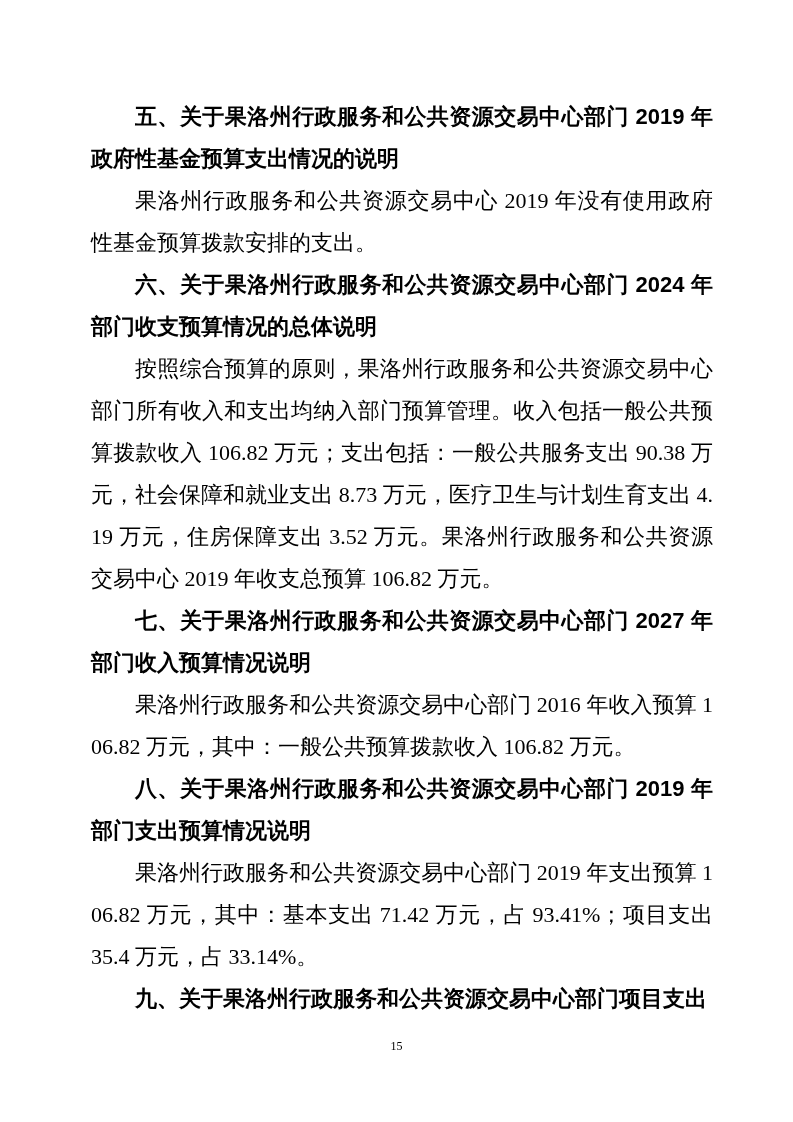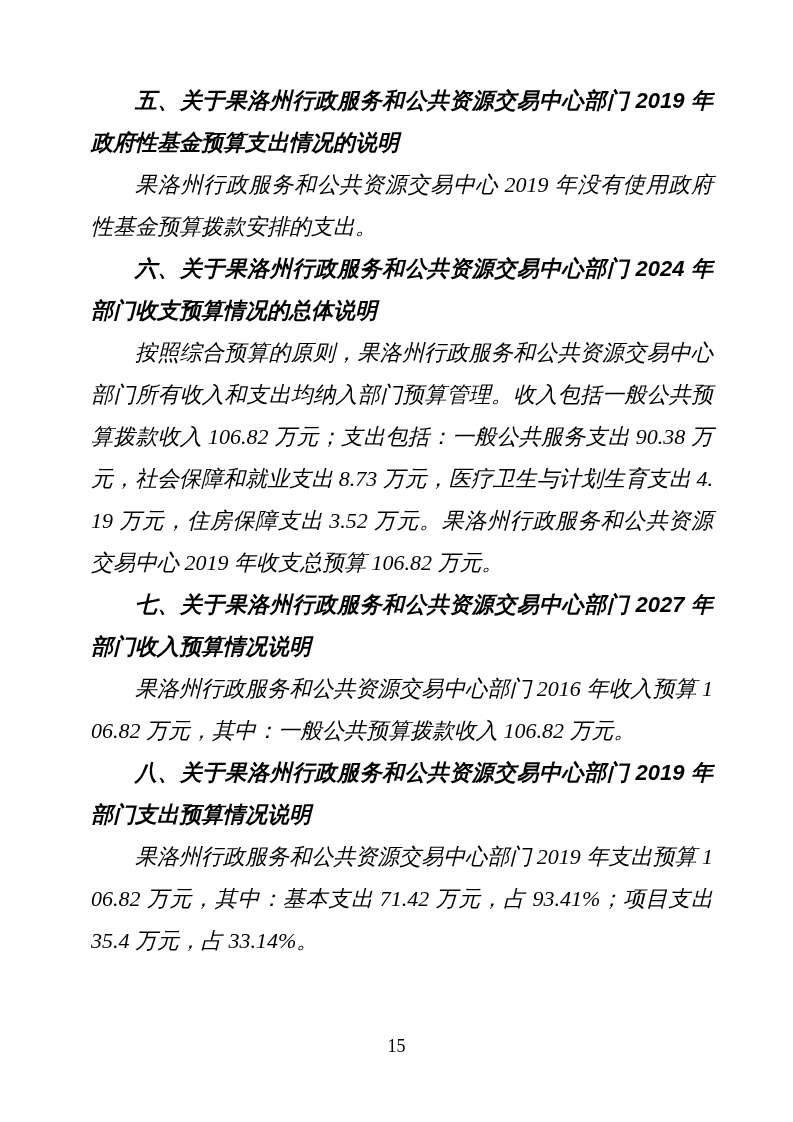--- a/index.html
+++ b/index.html
@@ -12,23 +12,22 @@
     width: 793px;
     height: 1122px;
     background: #ffffff;
     overflow: hidden;
     color: #000000;
     font-family: "Liberation Serif", serif;
   }
   .doc-body {
     position: absolute;
     left: 91px;
-    top: 80px;
+    top: 96px;
     width: 622px;
-    font-style: italic;
   }
   .doc-body p {
     margin: 0;
     padding: 0;
     font-size: 22px;
     line-height: 42px;
     text-align: justify;
     text-indent: 2em;
     word-break: break-all;
   }
@@ -40,33 +39,34 @@
     font-family: "Liberation Sans", sans-serif;
     font-weight: bold;
   }
   .page-number {
     position: absolute;
     left: 0;
     right: 0;
     top: 1036px;
     text-align: center;
     font-family: "Liberation Serif", serif;
-    font-size: 18px;
+    font-size: 12px;
     line-height: 20px;
     color: #000000;
   }
 </style>
 </head>
 <body>
 
 <div class="page">
   <div class="doc-body">
       <p class="heading">五、关于果洛州行政服务和公共资源交易中心部门 2019 年政府性基金预算支出情况的说明</p>
       <p class="paragraph">果洛州行政服务和公共资源交易中心 2019 年没有使用政府性基金预算拨款安排的支出。</p>
       <p class="heading">六、关于果洛州行政服务和公共资源交易中心部门 2024 年部门收支预算情况的总体说明</p>
       <p class="paragraph">按照综合预算的原则，果洛州行政服务和公共资源交易中心部门所有收入和支出均纳入部门预算管理。收入包括一般公共预算拨款收入 106.82 万元；支出包括：一般公共服务支出 90.38 万元，社会保障和就业支出 8.73 万元，医疗卫生与计划生育支出 4.19 万元，住房保障支出 3.52 万元。果洛州行政服务和公共资源交易中心 2019 年收支总预算 106.82 万元。</p>
       <p class="heading">七、关于果洛州行政服务和公共资源交易中心部门 2027 年部门收入预算情况说明</p>
       <p class="paragraph">果洛州行政服务和公共资源交易中心部门 2016 年收入预算 106.82 万元，其中：一般公共预算拨款收入 106.82 万元。</p>
       <p class="heading">八、关于果洛州行政服务和公共资源交易中心部门 2019 年部门支出预算情况说明</p>
       <p class="paragraph">果洛州行政服务和公共资源交易中心部门 2019 年支出预算 106.82 万元，其中：基本支出 71.42 万元，占 93.41%；项目支出 35.4 万元，占 33.14%。</p>
+      <p class="heading">九、关于果洛州行政服务和公共资源交易中心部门项目支出</p>
     </div>
   <div class="page-number">15</div>
 </div>
 
 </body></html>

